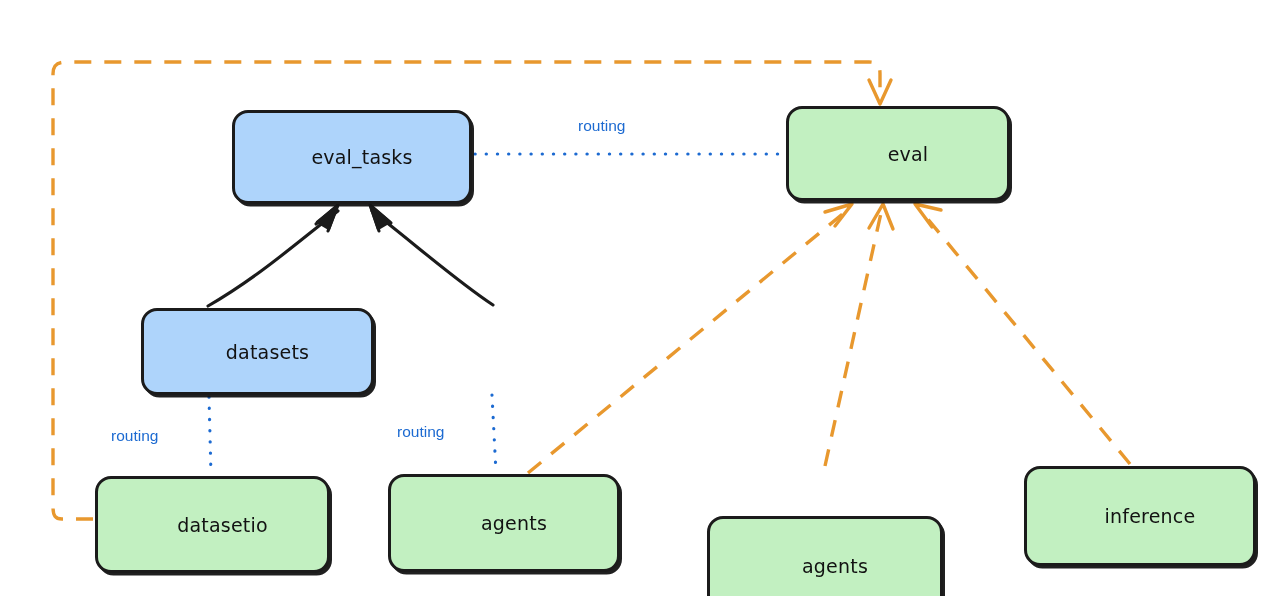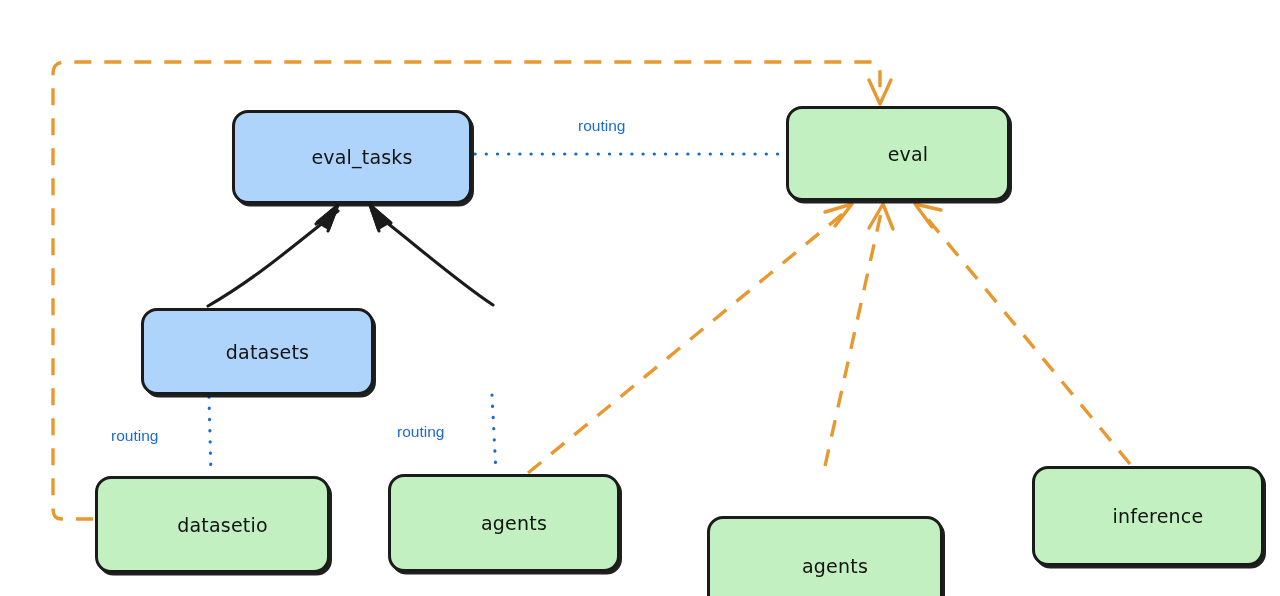--- a/index.html
+++ b/index.html
@@ -121,21 +121,21 @@
   </div>
 
   <div class="node green-fill" style="left:388px; top:474px; width:232px; height:98px;">
     <span>agents</span>
   </div>
 
   <div class="node green-fill" style="left:707px; top:468px; width:236px; height:100px;margin-top:48px;">
     <span>agents</span>
   </div>
 
-  <div class="node green-fill" style="left:1024px; top:466px; width:232px; height:100px;margin-left:8px;">
+  <div class="node green-fill" style="left:1024px; top:466px; width:232px; height:100px;">
     <span>inference</span>
   </div>
 
   <div class="edge-label" style="left:578px; top:117px;">routing</div>
 
   <div class="edge-label" style="left:111px; top:427px;">routing</div>
 
   <div class="edge-label" style="left:397px; top:423px;">routing</div>
 
 </div>

